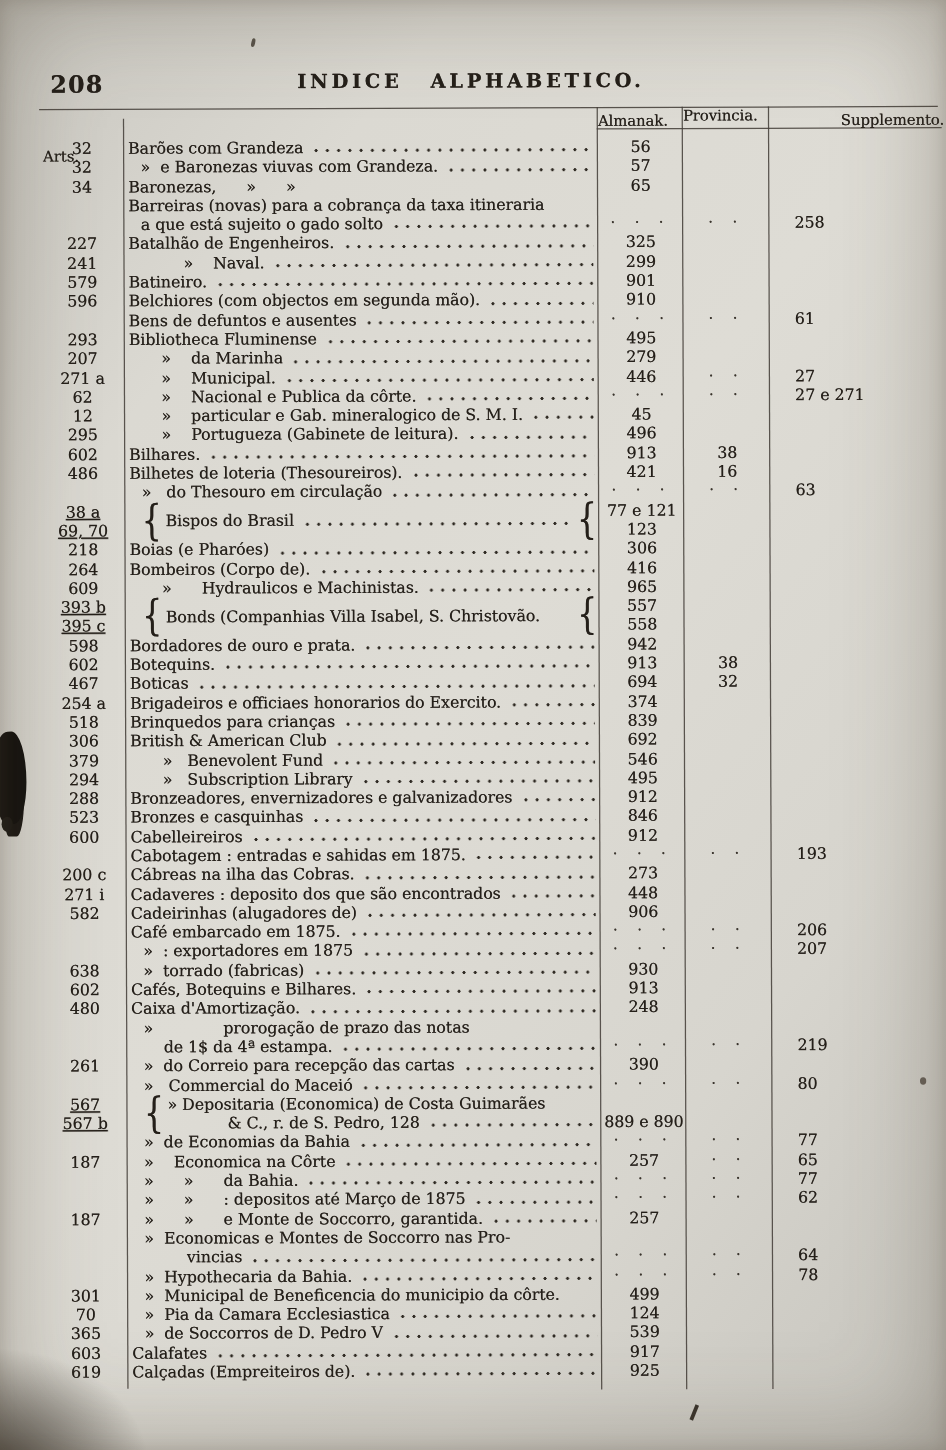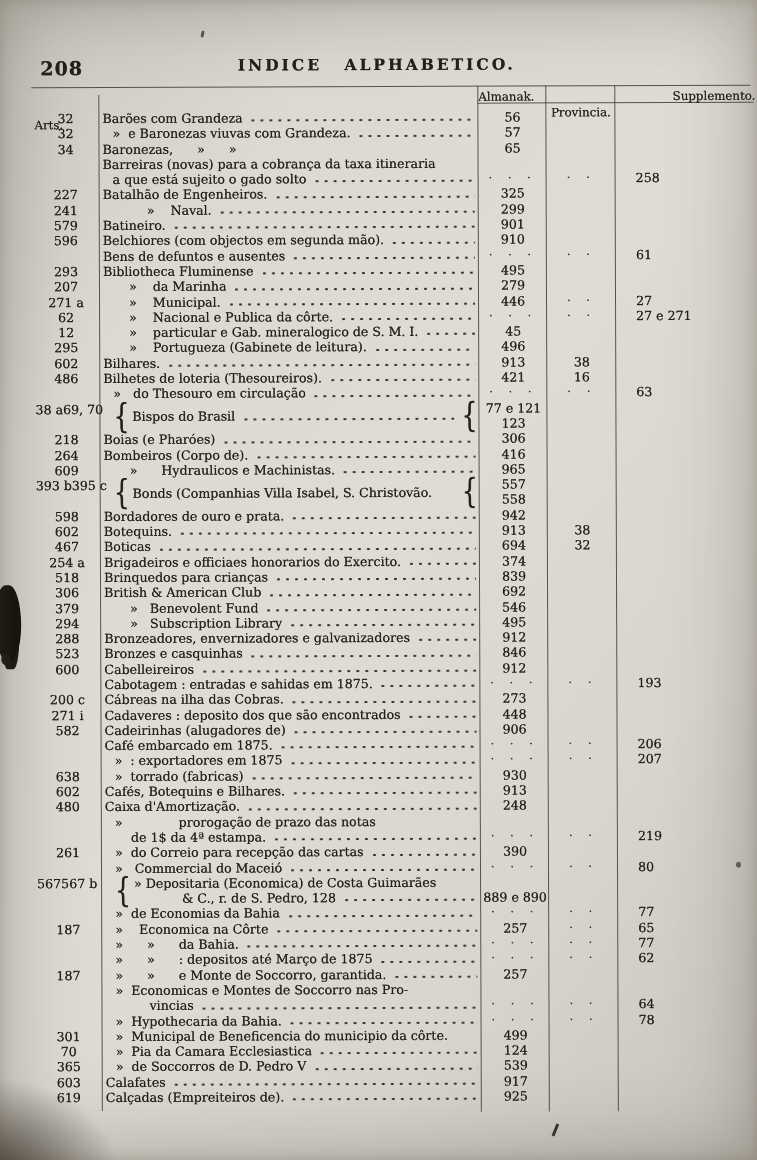--- a/index.html
+++ b/index.html
@@ -16,28 +16,28 @@
 
   .pageno{position:absolute;left:42px;top:56px;font-size:19px;font-weight:700;letter-spacing:1px;}
   .title{position:absolute;left:0;right:0;top:55px;text-align:center;
     font-size:15.5px;font-weight:700;letter-spacing:3px;word-spacing:14px;}
 
   .rule{position:absolute;background:#46403a;opacity:.88;}
 
   .hdr{position:absolute;font-size:11.8px;line-height:14px;}
   .arts-hdr{left:36px;top:92px;margin-top:25px;}
   .alm-hdr{left:480px;top:90px;width:68px;text-align:left;}
-  .prov-hdr{left:548px;top:106px;width:69px;text-align:center;}
+  .prov-hdr{left:548px;top:86px;width:69px;}
   .supp-hdr{left:622px;top:90px;width:135px;text-align:right;}
 
   .rows{position:absolute;left:0;top:110px;width:757px;font-size:12.6px;line-height:15.3px;}
   .row{display:flex;height:15.3px;}
   .grow{display:flex;height:30.6px;}
   .arts{flex:none;width:62px;margin-left:36px;text-align:center;white-space:nowrap;}
-  .grow .arts{display:flex;flex-direction:row;}
+  .grow .arts{display:flex;flex-direction:column;text-decoration:underline;}
   .aline{height:15.3px;}
   .entry{flex:1;display:flex;min-width:0;padding-left:6px;align-items:stretch;}
   .entry.ind1{padding-left:16px;}
   .entry.ind2{padding-left:32px;}
   .entry.ind3{padding-left:50px;}
   .etext{white-space:nowrap;overflow:hidden;}
   .leader{flex:1;height:4px;align-self:flex-end;margin:0 4px 3px 6px;
     background-image:radial-gradient(circle,#2e2922 1.05px,transparent 1.4px);
     background-size:9px 4px;background-repeat:repeat-x;background-position:0 50%;}
   .num{flex:none;text-align:center;white-space:nowrap;}

